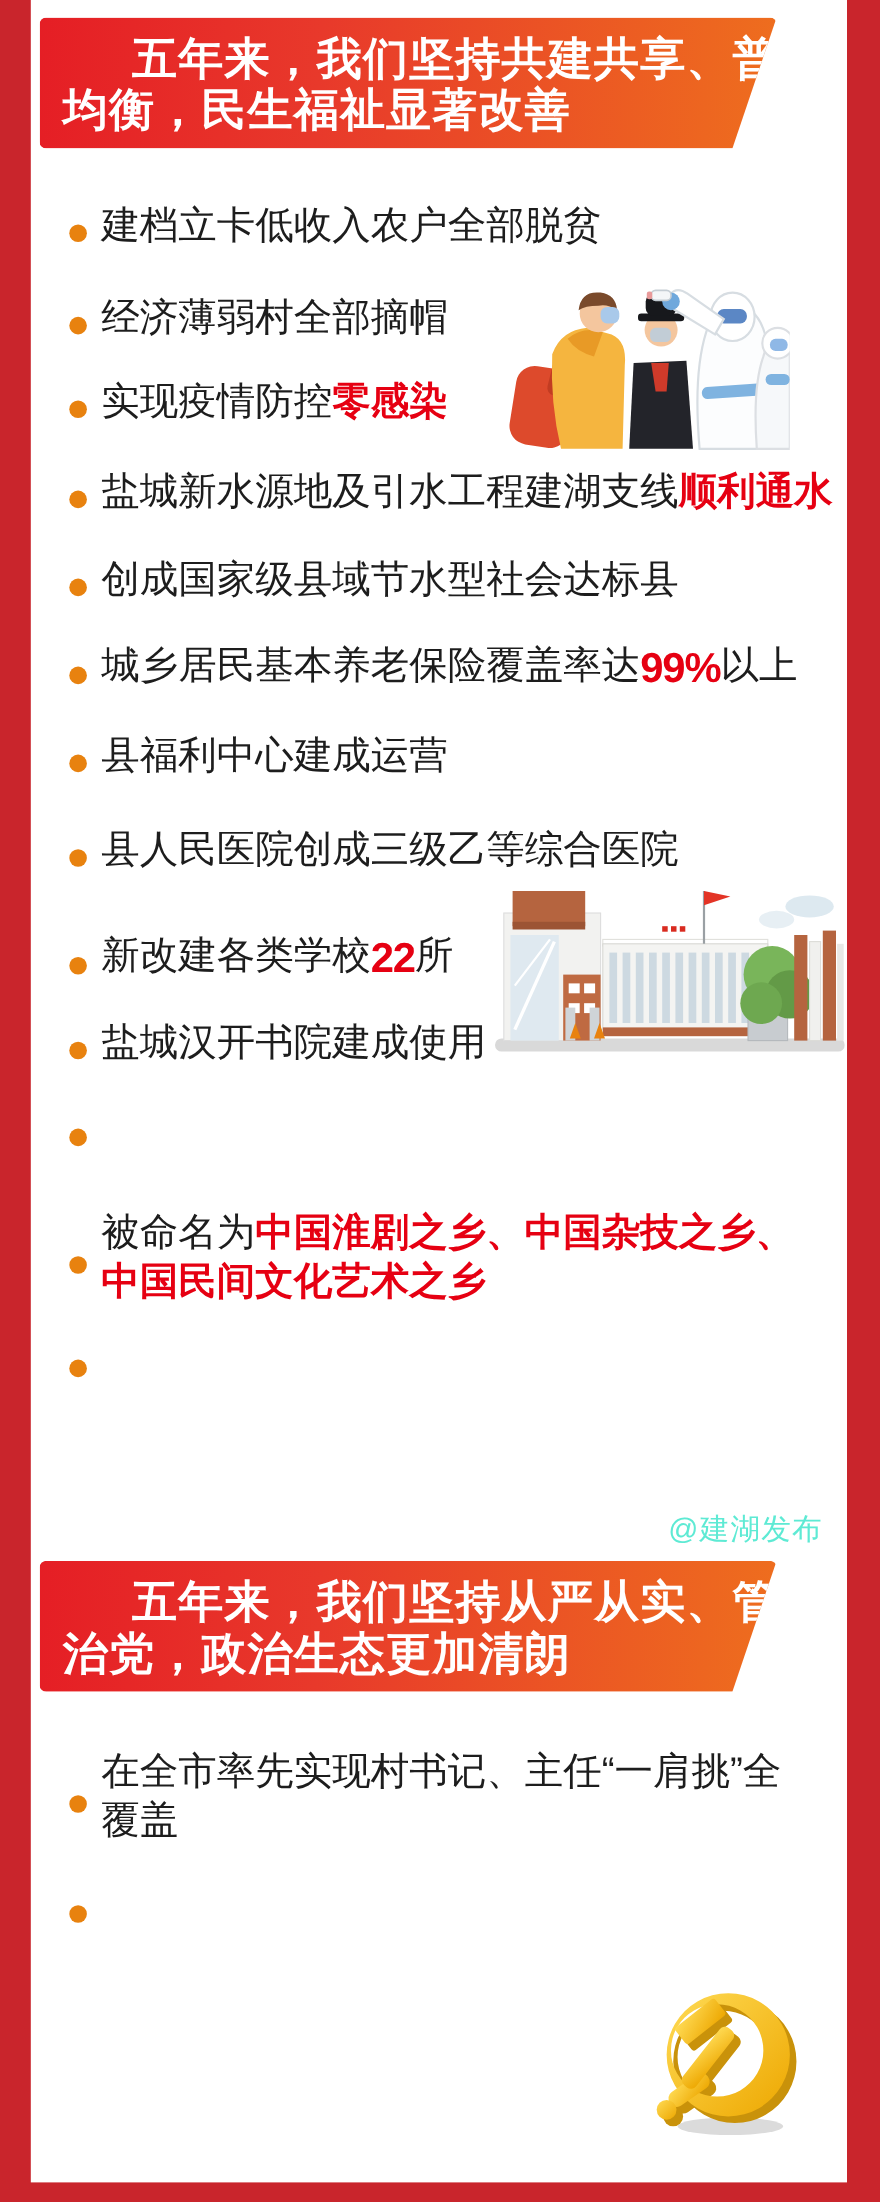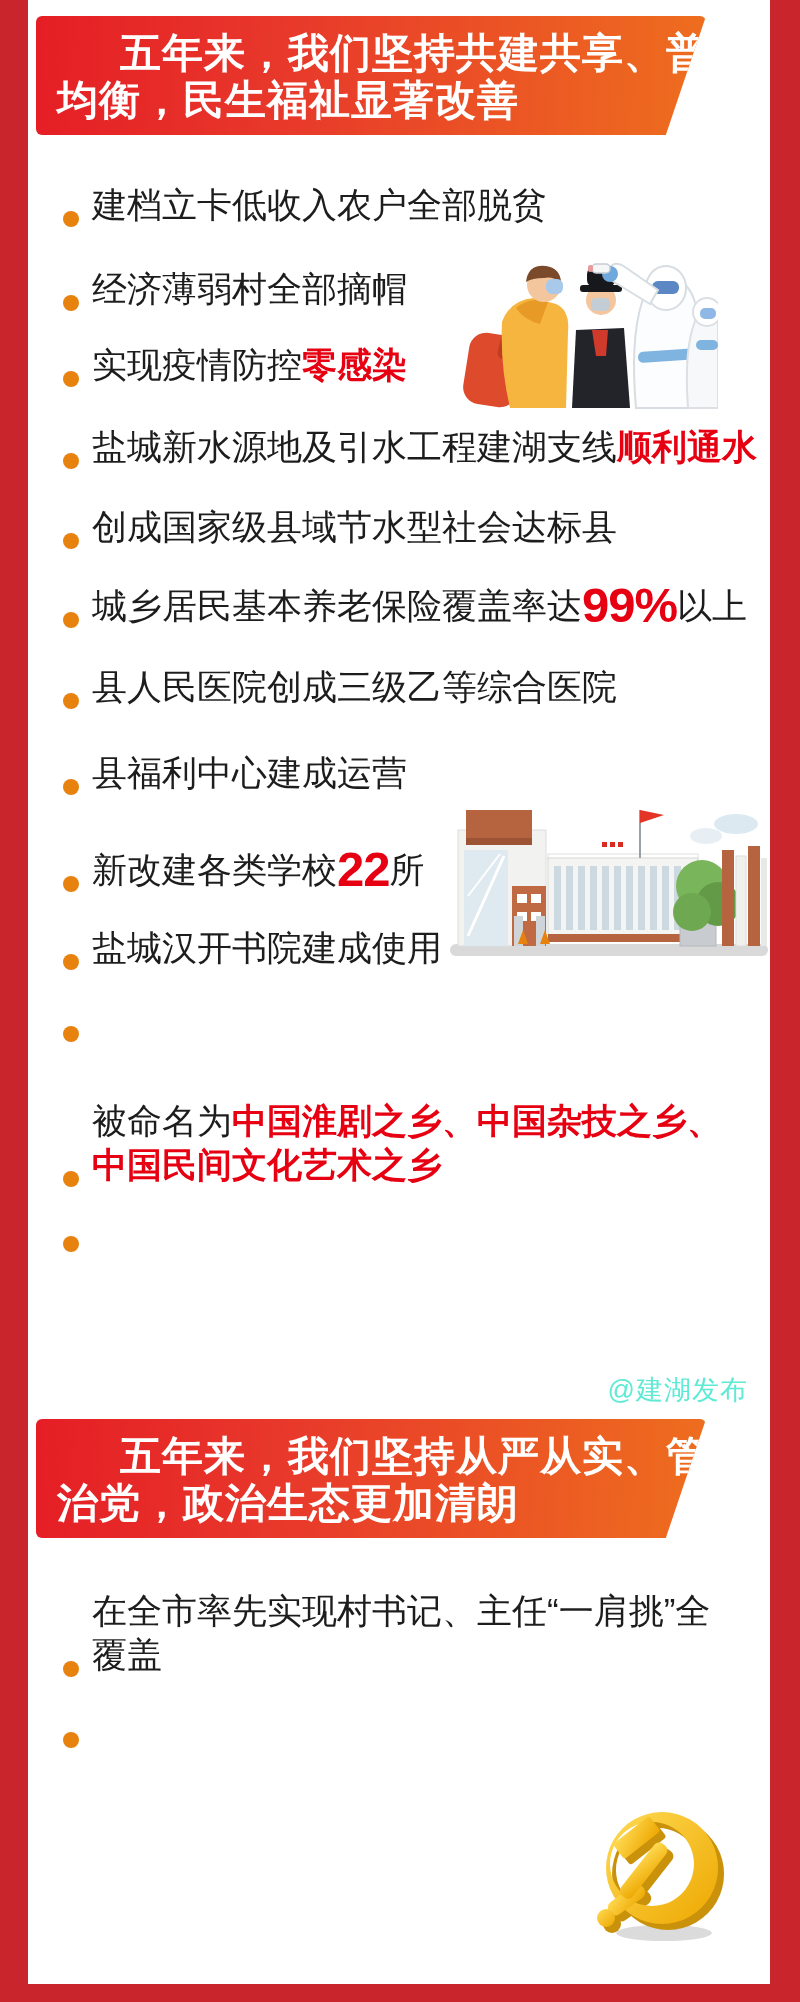--- a/index.html
+++ b/index.html
@@ -10,26 +10,26 @@
   .banner{position:absolute;left:36px;width:670px;height:119px;color:#fff;font-weight:700;
           background:linear-gradient(93deg,#e51e25 0%,#e8392b 38%,#ee6e1e 100%);
           clip-path:polygon(0 0,100% 0,94% 100%,0 100%);border-radius:6px;
           padding:14px 0 0 21px;box-sizing:border-box;}
   .banner .bl{font-size:41px;line-height:47px;letter-spacing:1px;white-space:nowrap;}
   .banner .l1{text-indent:63px;}
   .banner1{top:16px;}
   .banner2{top:1419px;}
   
   .bullets{position:absolute;left:63px;top:0;width:700px;height:2002px;pointer-events:none;}
-  .bullets .row{position:absolute;left:0;display:flex;align-items:flex-end;width:700px;}
+  .bullets .row{position:absolute;left:0;display:flex;align-items:center;width:700px;}
   .dot{flex:0 0 16px;width:16px;height:16px;border-radius:50%;background:#e8820f;margin:14px 13px 0 0;}
   .txt{font-size:35px;line-height:44px;color:#1d1d1d;white-space:pre-line;max-width:678px;}
   .seg-normal{color:#1d1d1d;}
   .seg-red{color:#e60012;font-weight:700;}
-  .seg-red-big{color:#e60012;font-weight:700;font-size:49px;line-height:44px;vertical-align:-4px;letter-spacing:-1px;}
+  .seg-red-big{color:#e60012;font-weight:700;font-size:38px;line-height:44px;vertical-align:-4px;letter-spacing:-1px;}
   #bullets-s1 .row:nth-child(1){top:183px}
   #bullets-s1 .row:nth-child(2){top:267px}
   #bullets-s1 .row:nth-child(3){top:343px}
   #bullets-s1 .row:nth-child(4){top:425px}
   #bullets-s1 .row:nth-child(5){top:505px}
   #bullets-s1 .row:nth-child(6){top:583px}
   #bullets-s1 .row:nth-child(7){top:665px}
   #bullets-s1 .row:nth-child(8){top:751px}
   #bullets-s1 .row:nth-child(9){top:847px}
   #bullets-s1 .row:nth-child(10){top:926px}
@@ -112,25 +112,25 @@
       <div class="row">
         <span class="dot"></span>
         <span class="txt"><span class="seg-normal">创成国家级县域节水型社会达标县</span></span>
       </div>
       <div class="row">
         <span class="dot"></span>
         <span class="txt"><span class="seg-normal">城乡居民基本养老保险覆盖率达</span><span class="seg-red-big">99%</span><span class="seg-normal">以上</span></span>
       </div>
       <div class="row">
         <span class="dot"></span>
+        <span class="txt"><span class="seg-normal">县福利中心建成运营</span></span>
+      </div>
+      <div class="row">
+        <span class="dot"></span>
         <span class="txt"><span class="seg-normal">县人民医院创成三级乙等综合医院</span></span>
-      </div>
-      <div class="row">
-        <span class="dot"></span>
-        <span class="txt"><span class="seg-normal">县福利中心建成运营</span></span>
       </div>
       <div class="row">
         <span class="dot"></span>
         <span class="txt"><span class="seg-normal">新改建各类学校</span><span class="seg-red-big">22</span><span class="seg-normal">所</span></span>
       </div>
       <div class="row">
         <span class="dot"></span>
         <span class="txt"><span class="seg-normal">盐城汉开书院建成使用</span></span>
       </div>
       <div class="row">

